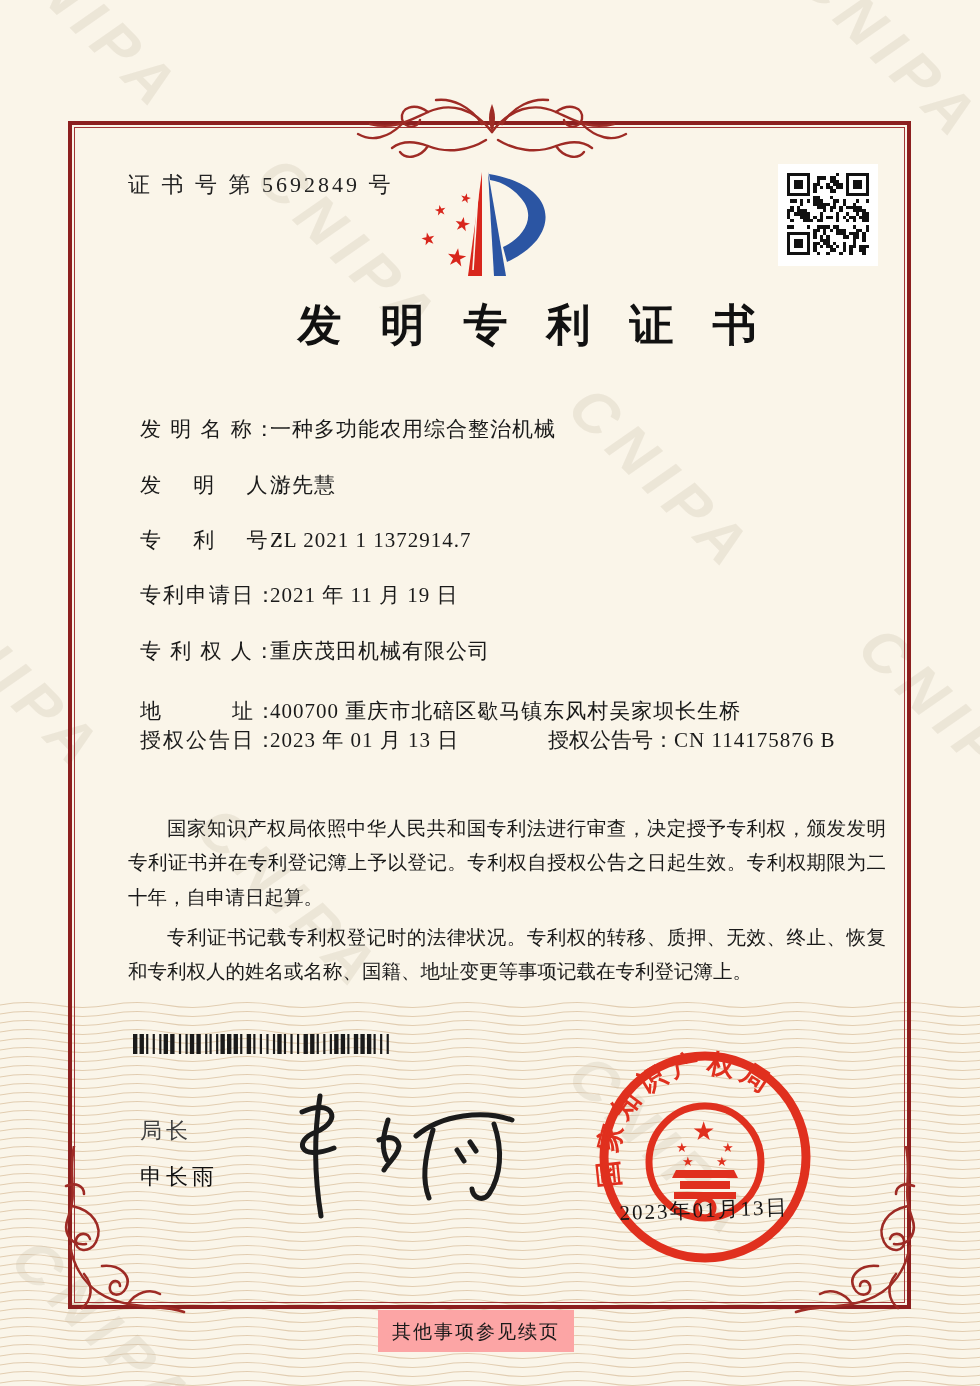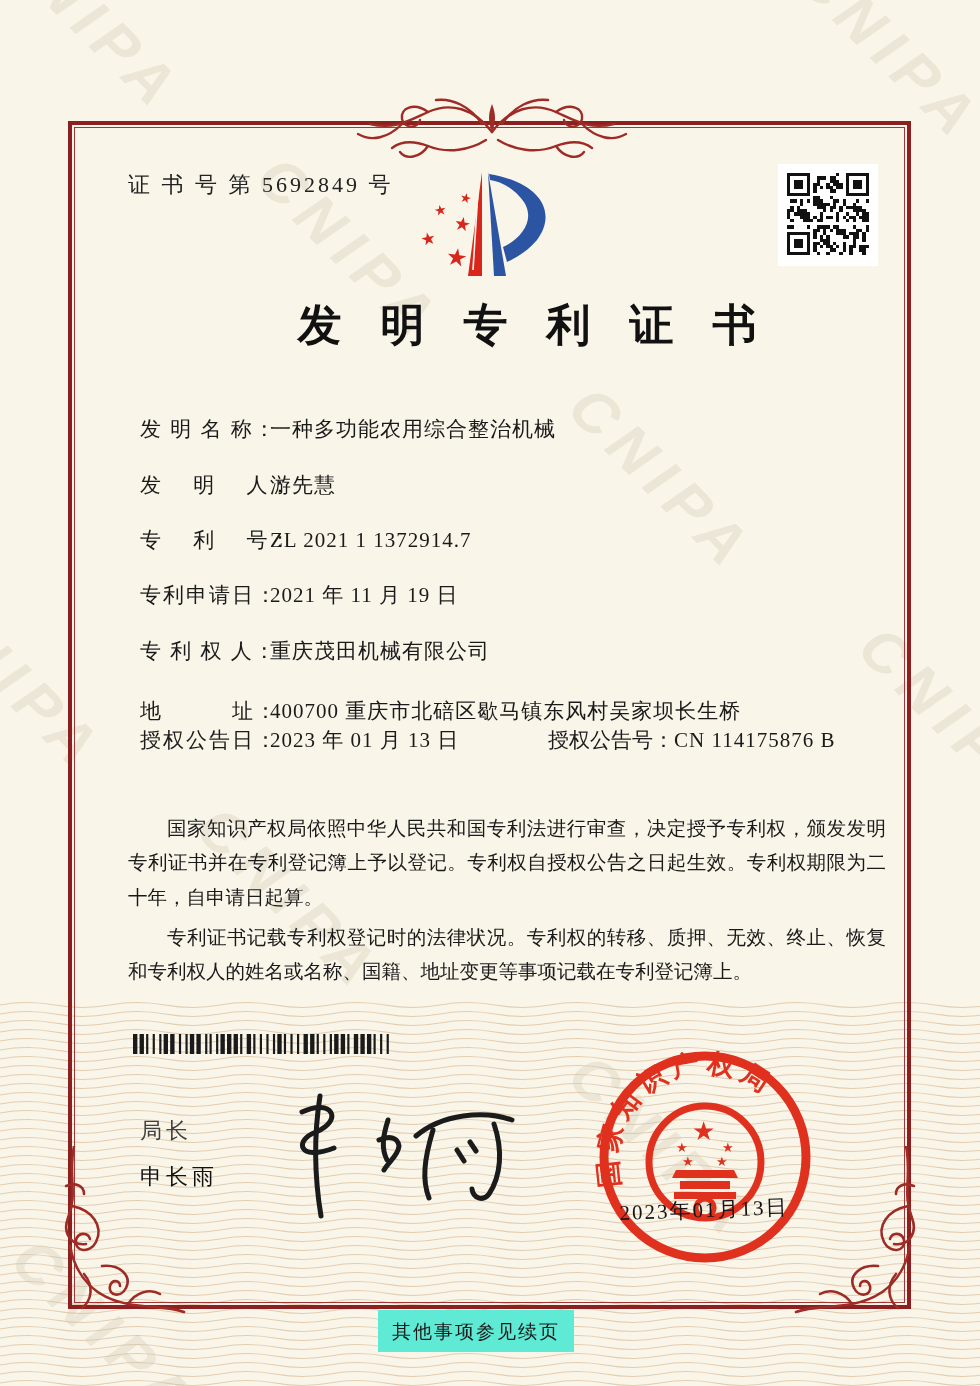--- a/index.html
+++ b/index.html
@@ -54,21 +54,21 @@
   .sig-svg{left:282px;top:1078px;width:260px;height:145px;z-index:6;}
 
   
   .seal{left:588px;top:1040px;width:234px;height:234px;z-index:6;}
   .seal-date{left:604px;top:1196px;width:200px;text-align:center;font-size:21px;color:#141414;
       letter-spacing:2px;z-index:7;transform:rotate(-2deg);}
 
   
   .page-info{left:0;top:1266px;width:940px;text-align:center;font-size:17px;color:#222;
       letter-spacing:2px;z-index:5;}
-  .cont-strip{left:378px;top:1310px;width:196px;height:42px;background:#5eead4;z-index:5;
+  .cont-strip{left:378px;top:1310px;width:196px;height:42px;background:#fca5a5;z-index:5;
       text-align:center;}
   .cont-strip span{display:inline-block;margin-top:9px;font-size:19px;color:#1a1a1a;letter-spacing:2px;}
 </style>
 </head>
 <body>
 
 <div class="page">
 
   <svg class="waves" aria-hidden="true">
     <defs>

